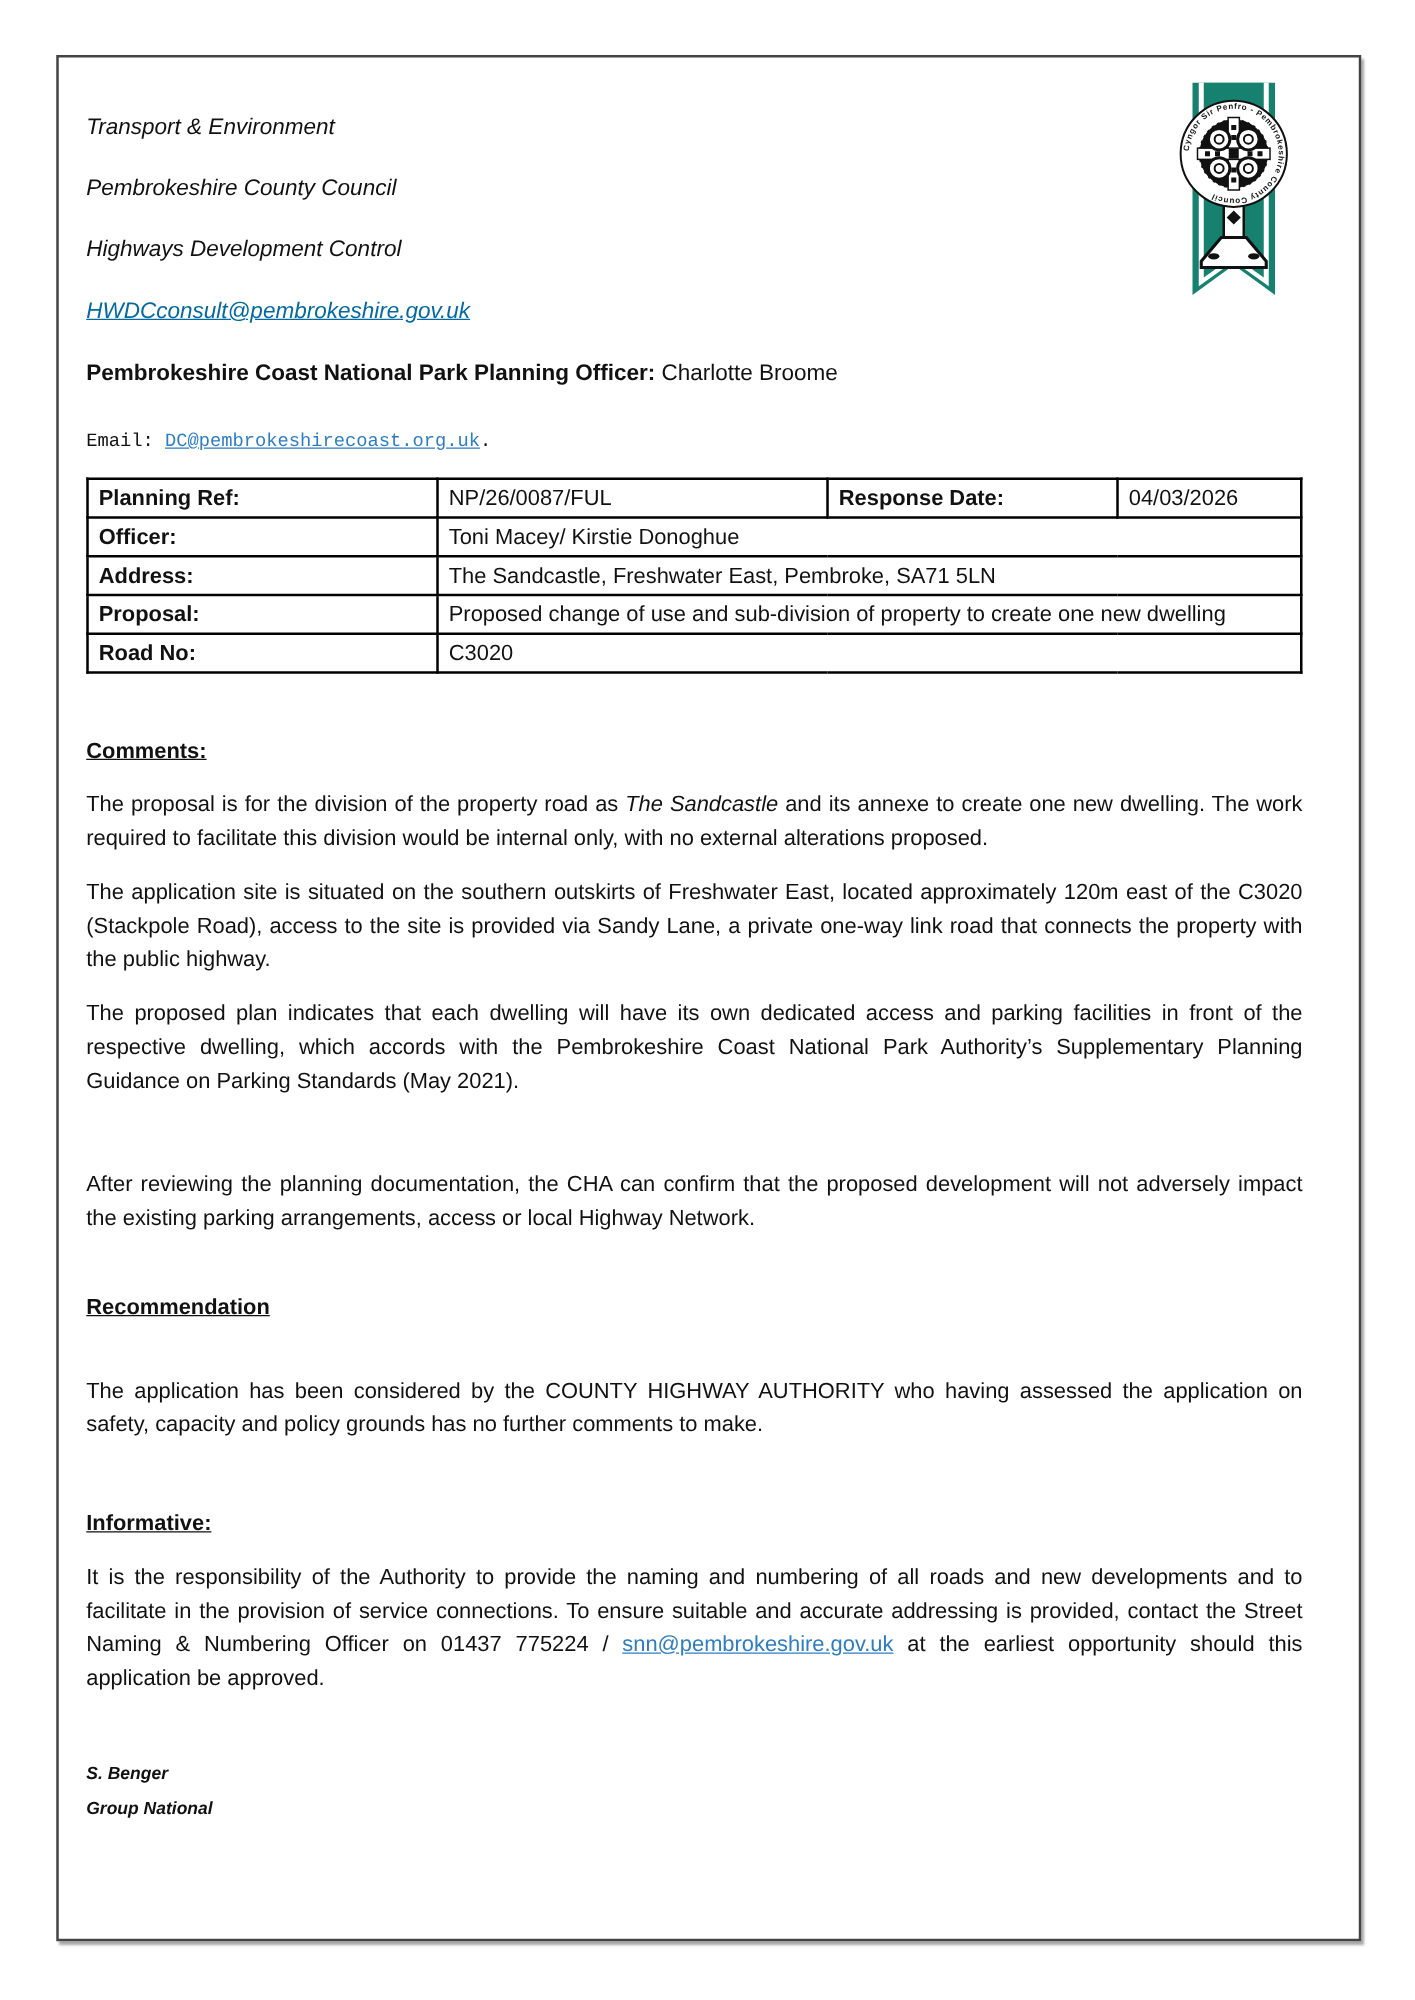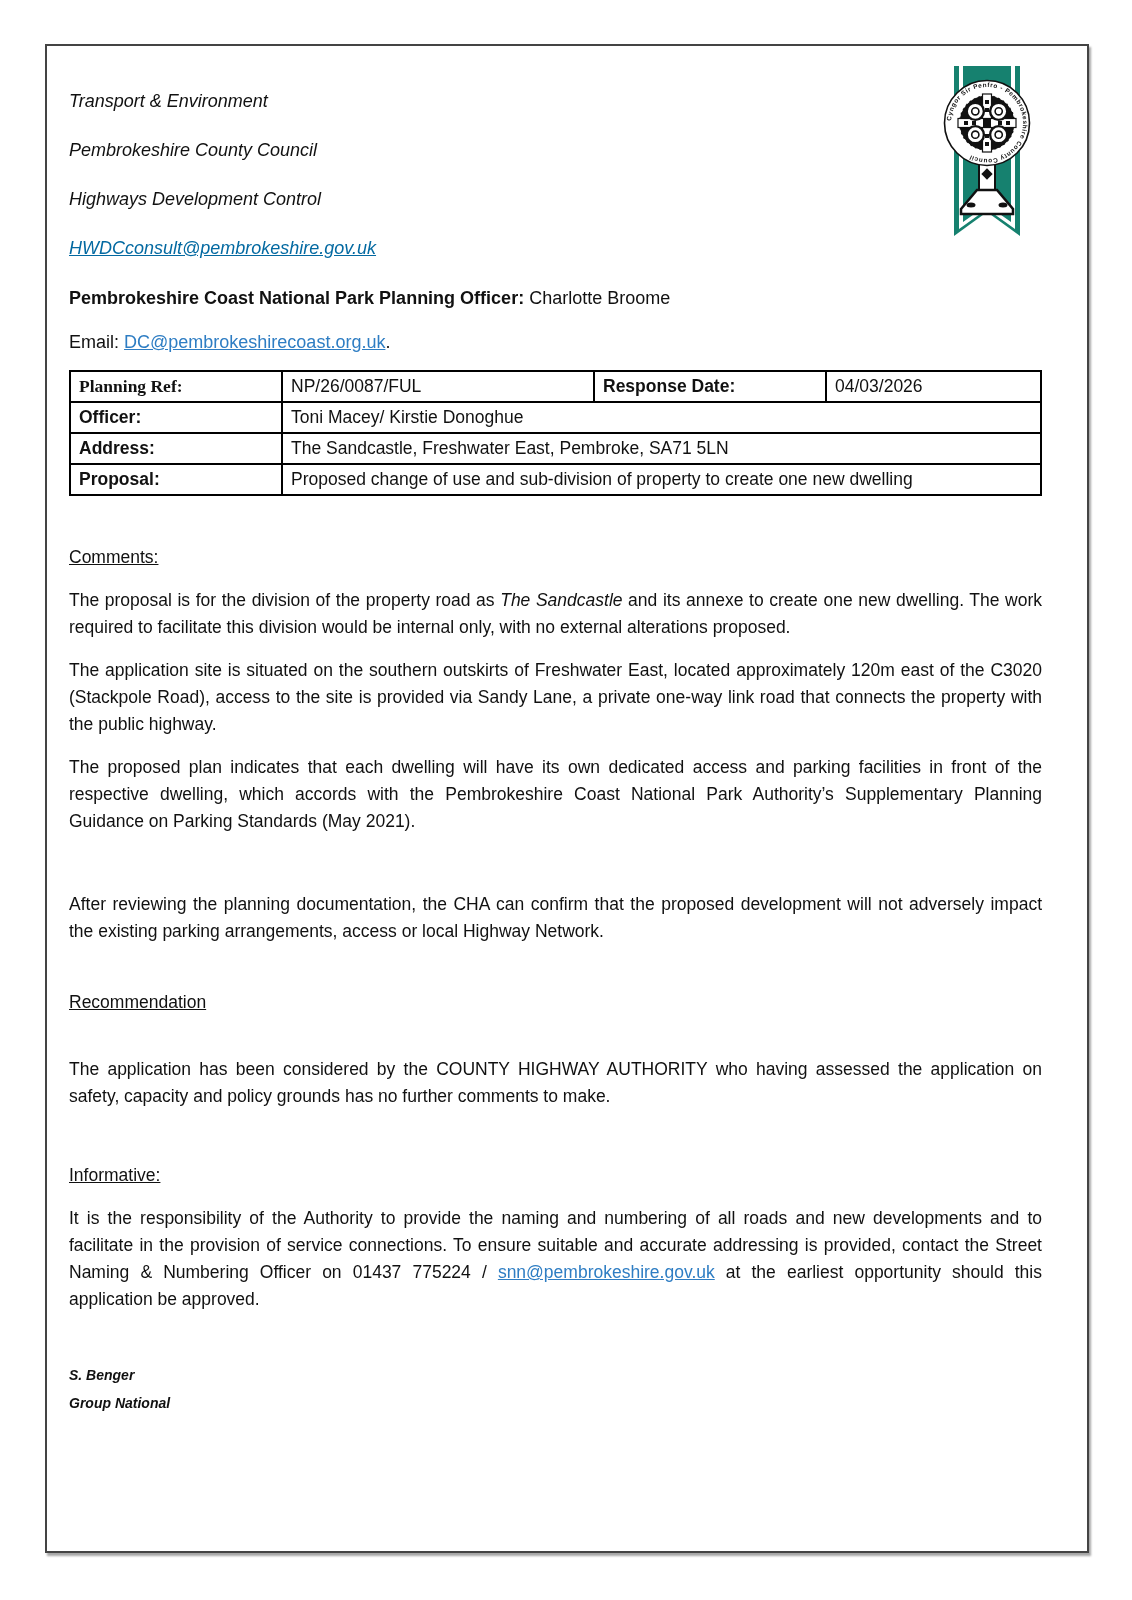--- a/index.html
+++ b/index.html
@@ -21,45 +21,45 @@
     box-shadow:2px 3px 2px rgba(0,0,0,0.35);
   }
   
   .hdr-line { font-size:18px; font-style:italic; margin-top:25px; line-height:24px; }
   .hdr-line:first-child { margin-top:14px; }
   .hdr-email a, .hdr-email { color:#0369a1; }
   .link-indigo { color:#3a3acc; text-decoration:underline; font-style:italic; cursor:pointer; }
   .link-blue { color:#2e7dc3; text-decoration:underline; font-style:normal; cursor:pointer; }
   .officer-line { font-size:18px; margin-top:26px; line-height:24px; }
   .officer-line .lbl { font-weight:bold; }
-  .email-line { font-size:18px; margin-top:20px; line-height:24px; }
+  .email-line { font-size:15px; margin-top:32px; line-height:24px;font-family:Liberation Mono, monospace; }
   
   .logo-wrap { position:absolute; top:20px; right:56px; width:88px; height:172px; }
   
   table.details {
     border-collapse:collapse;
     width:973px;
     margin-top:16px;
     font-size:17.5px;
   }
   table.details th, table.details td {
     border:2px solid #000;
     padding:1px 8px 2px 8px;
     text-align:left;
     vertical-align:top;
     line-height:26px;
     font-weight:normal;
   }
   table.details th { font-weight:bold; }
-  .col-label { width:212px;font-family:Liberation Serif, serif; }
+  .col-label { width:280px; }
   .col-val1  { width:312px; }
   .col-label2{ width:232px; }
   
   .section-heading {
-    font-size:17.5px; font-weight:normal; text-decoration:underline;
+    font-size:17.5px; font-weight:bold; text-decoration:underline;
     margin-top:48px; line-height:27px;
   }
   p.body {
     font-size:17.5px; line-height:27px;
     text-align:justify;
     margin-top:16px;
     width:973px;
   }
   p.body .it { font-style:italic; }
   p.body.gap-before { margin-top:56px; }
@@ -146,20 +146,24 @@
       <td colspan="3">Toni Macey/ Kirstie Donoghue</td>
     </tr>
     <tr>
       <th>Address:</th>
       <td colspan="3">The Sandcastle, Freshwater East, Pembroke, SA71 5LN</td>
     </tr>
     <tr>
       <th>Proposal:</th>
       <td colspan="3" style="text-align:justify;">Proposed change of use and sub-division of property to create one new dwelling</td>
     </tr>
+    <tr>
+      <th>Road No:</th>
+      <td colspan="3">C3020</td>
+    </tr>
   </tbody>
     </table>
 
   <div class="section-heading">Comments:</div>
   <p class="body"><span>The proposal is for the division of the property road as </span><span class="it">The Sandcastle</span><span> and its annexe to create one new dwelling.  The work required to facilitate this division would be internal only, with no external alterations proposed.</span></p>
   <p class="body">The application site is situated on the southern outskirts of Freshwater East, located approximately 120m east of the C3020 (Stackpole Road), access to the site is provided via Sandy Lane, a private one-way link road that connects the property with the public highway.</p>
   <p class="body">The proposed plan indicates that each dwelling will have its own dedicated access and parking facilities in front of the respective dwelling, which accords with the Pembrokeshire Coast National Park Authority’s Supplementary Planning Guidance on Parking Standards (May 2021).</p>
   <p class="body gap-before">After reviewing the planning documentation, the CHA can confirm that the proposed development will not adversely impact the existing parking arrangements, access or local Highway Network.</p>
 
   <div class="section-heading" style="margin-top:44px;">Recommendation</div>

